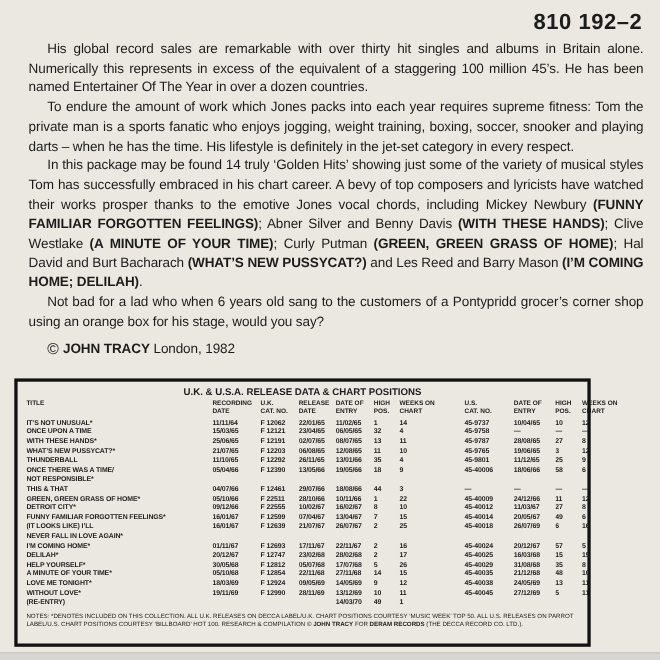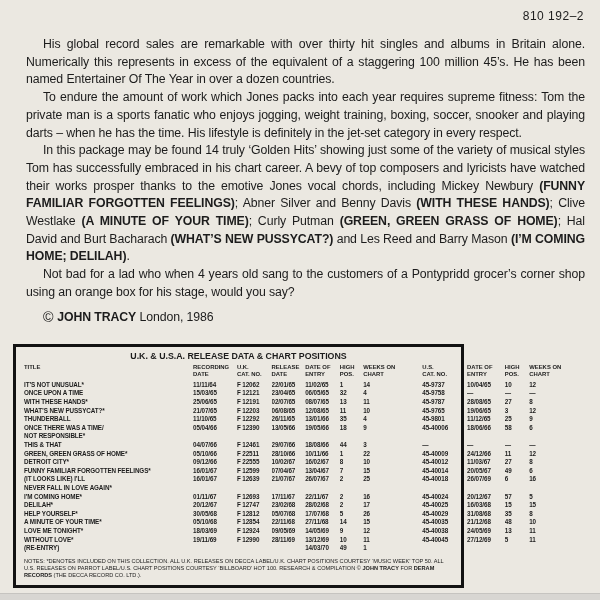--- a/index.html
+++ b/index.html
@@ -13,22 +13,22 @@
     background:var(--bg);
     color:var(--ink);
     font-family:"Liberation Sans",sans-serif;
     position:relative;
     overflow:hidden;
   }
   .catalog{
     position:absolute;
     top:9px;
     right:16px;
-    font-size:12px;
-    font-weight:400;
+    font-size:20px;
+    font-weight:700;
     letter-spacing:.5px;
   }
   .liner{
     position:absolute;
     top:36px;
     left:26px;
     right:15px;
   }
   .liner p{
     font-size:12.3px;
@@ -44,21 +44,21 @@
     text-align:right;
     font-size:13.2px;
     padding-right:8px;
   }
   .credit .b{font-weight:700;}
   .credit .copy{font-size:116%;vertical-align:-1px;}
   .databox{
     position:absolute;
     top:344px;
     left:13px;
-    width:451px;
+    width:524px;
     height:244px;
     border:3px solid #121212;
     padding:4px 8px 0 8px;
   }
   .tbl-title{
     text-align:center;
     font-size:8.8px;
     font-weight:700;
     letter-spacing:0;
     margin-bottom:2px;
@@ -104,23 +104,23 @@
 </head>
 <body>
 
 <div class="catalog">810 192–2</div>
 
 <div class="liner">
   <div id="paragraphs">
       <p><span>His global record sales are remarkable with over thirty hit singles and albums in Britain alone. Numerically this represents in excess of the equivalent of a staggering 100 million 45’s. He has been named Entertainer Of The Year in over a dozen countries.</span></p>
       <p><span>To endure the amount of work which Jones packs into each year requires supreme fitness: Tom the private man is a sports fanatic who enjoys jogging, weight training, boxing, soccer, snooker and playing darts – when he has the time. His lifestyle is definitely in the jet-set category in every respect.</span></p>
       <p><span>In this package may be found 14 truly ‘Golden Hits’ showing just some of the variety of musical styles Tom has successfully embraced in his chart career. A bevy of top composers and lyricists have watched their works prosper thanks to the emotive Jones vocal chords, including Mickey Newbury </span><span class="b">(FUNNY FAMILIAR FORGOTTEN FEELINGS)</span><span>; Abner Silver and Benny Davis </span><span class="b">(WITH THESE HANDS)</span><span>; Clive Westlake </span><span class="b">(A MINUTE OF YOUR TIME)</span><span>; Curly Putman </span><span class="b">(GREEN, GREEN GRASS OF HOME)</span><span>; Hal David and Burt Bacharach </span><span class="b">(WHAT’S NEW PUSSYCAT?)</span><span> and Les Reed and Barry Mason </span><span class="b">(I’M COMING HOME; DELILAH)</span><span>.</span></p>
-      <p><span>Not bad for a lad who when 4 years old sang to the customers of a Pontypridd grocer’s corner shop using an orange box for his stage, would you say?</span></p>
+      <p><span>Not bad for a lad who when 6 years old sang to the customers of a Pontypridd grocer’s corner shop using an orange box for his stage, would you say?</span></p>
     </div>
-  <p class="credit"><span class="copy">© </span><span class="b">JOHN TRACY</span><span> London, 1986</span></p>
+  <p class="credit"><span class="copy">© </span><span class="b">JOHN TRACY</span><span> London, 1982</span></p>
 </div>
 
 <div class="databox">
   <div class="tbl-title">U.K. &amp; U.S.A. RELEASE DATA &amp; CHART POSITIONS</div>
   <table>
     <colgroup>
       <col style="width:166px">
         <col style="width:43px">
         <col style="width:34px">
         <col style="width:33px">

